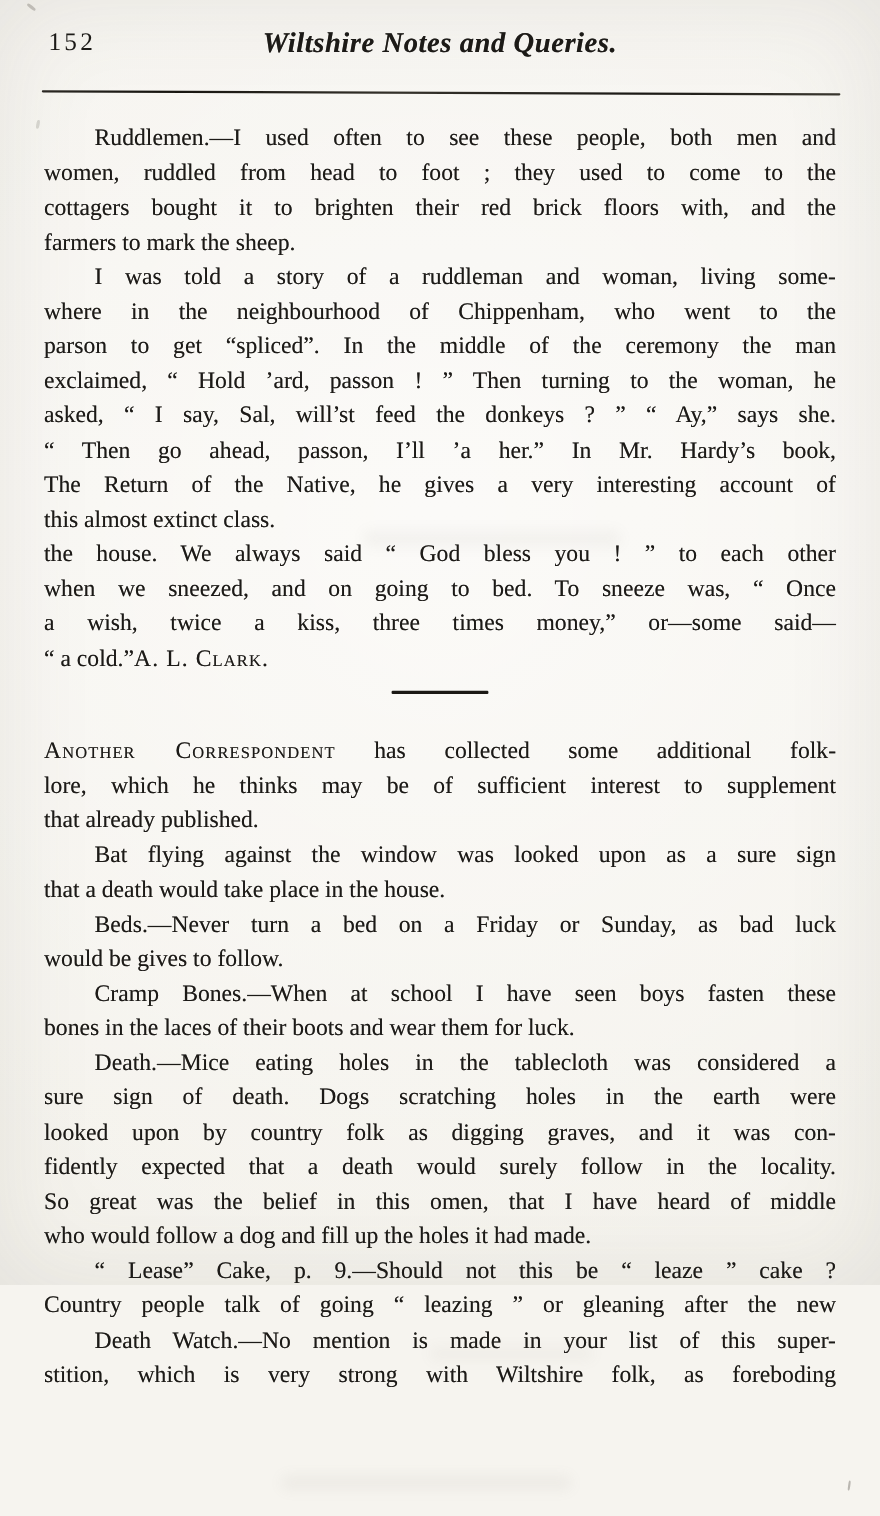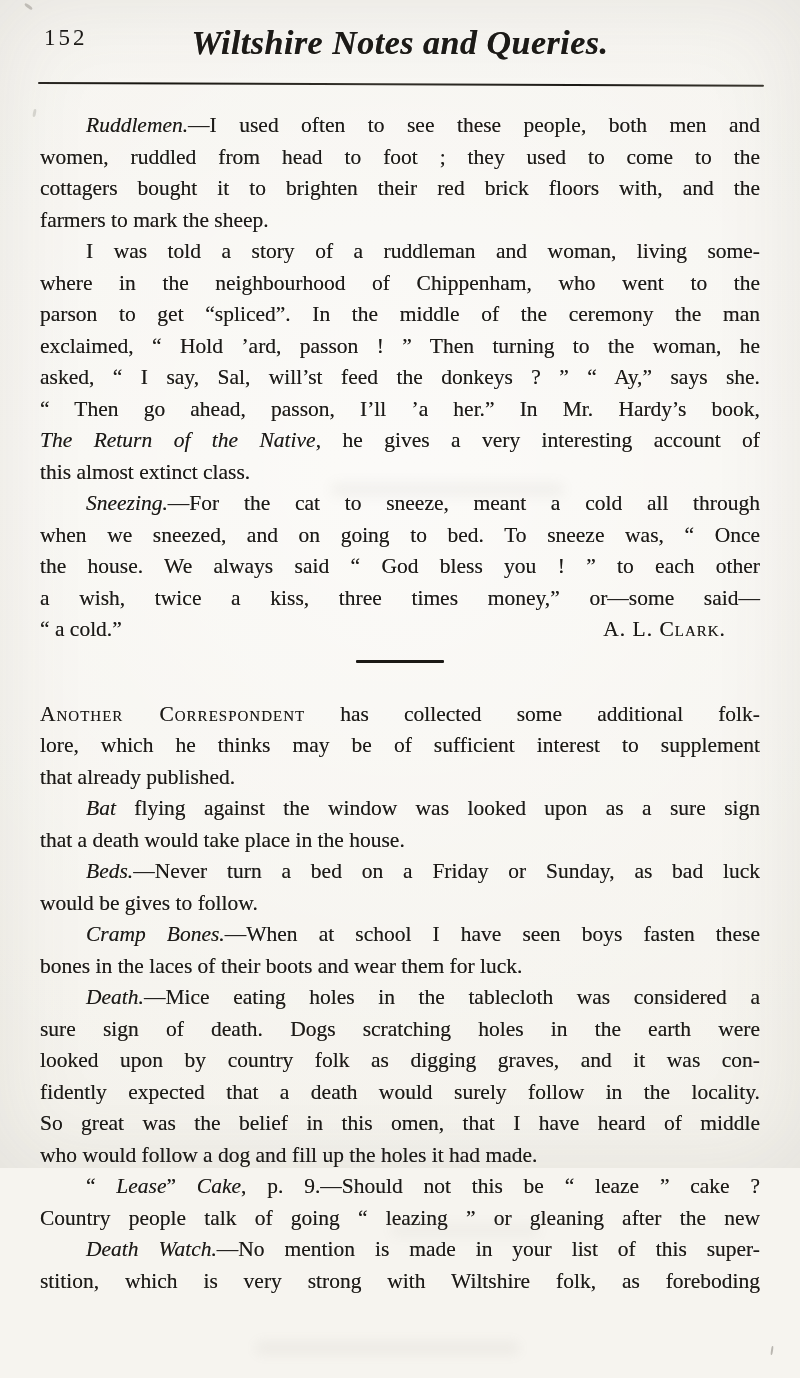--- a/index.html
+++ b/index.html
@@ -16,41 +16,41 @@
       linear-gradient(180deg, #f5f3ee 0%, #f7f5f0 40%, #f4f2ec 100%);
     box-shadow: inset 0 0 90px rgba(90,85,75,0.10);
   }
   .header { position: relative; padding-top: 24px; height: 46px; }
   .page-number {
     position: absolute; left: 44px; top: 25px;
     font-size: 23px; letter-spacing: 3px;
   }
   .running-head {
     text-align: center; font-style: italic; font-weight: bold;
-    font-size: 34px; letter-spacing: 0.5px;
+    font-size: 26px; letter-spacing: 0.5px;
     text-shadow: 0 0 0.5px rgba(28,26,23,0.6);
   }
   .header-rule {
     height: 2px; margin: 12px 36px 0 38px;
     background: linear-gradient(to right, #2b2823, #16140f 15%, #35322b 45%, #1b1915 75%, #3a372f);
     transform: rotate(0.22deg); transform-origin: left center;
     border-radius: 1px;
   }
   .body-text {
     margin: 26px 40px 0 40px;
     font-size: 21.5px; line-height: 31.5px;
     text-shadow: 0 0 0.5px rgba(28,26,23,0.55);
   }
   .para { margin: 0; }
   .line { text-align: justify; text-align-last: justify; }
   .line.lastline { text-align-last: left; }
   .line.indent { text-indent: 46px; }
-  .line.split { display: flex; justify-content: space-between; text-align-last: left; }
+  .line.split { display: flex; text-align-last: left; }
   .line.split .sig { margin-right: 34px; }
-  .it { font-style: italic; }
+  .it { }
   .sc { font-variant-caps: small-caps; letter-spacing: 1px; }
   .divider-wrap { margin: 14px 0 36px 0; height: 3px; }
   .divider-line {
     width: 88px; height: 3px; margin: 0 auto; background: #1b1915; border-radius: 1px;
   }
   
   .speck { position: absolute; background: #4a463e; border-radius: 40%; }
   .speck-a { left: 24px; top: 5px; width: 9px; height: 3px; opacity: .28; transform: rotate(38deg); }
   .speck-b { left: 33px; top: 109px; width: 3px; height: 8px; opacity: .18; transform: rotate(10deg); }
   .speck-c { left: 771px; top: 1346px; width: 2px; height: 9px; opacity: .35; transform: rotate(8deg); }
@@ -83,23 +83,22 @@
         <div class="line indent"><span>I was told a story of a ruddleman and woman, living some-</span></div>
         <div class="line"><span>where in the neighbourhood of Chippenham, who went to the</span></div>
         <div class="line"><span>parson to get “spliced”.  In the middle of the ceremony the man</span></div>
         <div class="line"><span>exclaimed, “ Hold ’ard, passon ! ”  Then turning to the woman, he</span></div>
         <div class="line"><span>asked, “ I say, Sal, will’st feed the donkeys ? ”  “ Ay,” says she.</span></div>
         <div class="line"><span>“ Then go ahead, passon, I’ll ’a her.”  In Mr. Hardy’s book,</span></div>
         <div class="line"><span class="it">The Return of the Native</span><span>, he gives a very interesting account of</span></div>
         <div class="line lastline"><span>this almost extinct class.</span></div>
       </div>
       <div class="para">
-        <div class="line indent"><span class="it">Sneezing.</span><span>—For the cat to sneeze, meant a cold all through</span></div>
+        <div class="line"><span>the house.  We always said “ God bless you ! ” to each other</span></div>
         <div class="line"><span>when we sneezed, and on going to bed.  To sneeze was, “ Once</span></div>
-        <div class="line"><span>the house.  We always said “ God bless you ! ” to each other</span></div>
         <div class="line"><span>a wish, twice a kiss, three times money,” or—some said—</span></div>
         <div class="line split">
           <span><span>“ a cold.”</span></span>
           <span class="sig"><span class="sc">A. L. Clark.</span></span>
         </div>
       </div>
       <div class="divider-wrap">
         <div class="divider-line"></div>
       </div>
       <div class="para">

